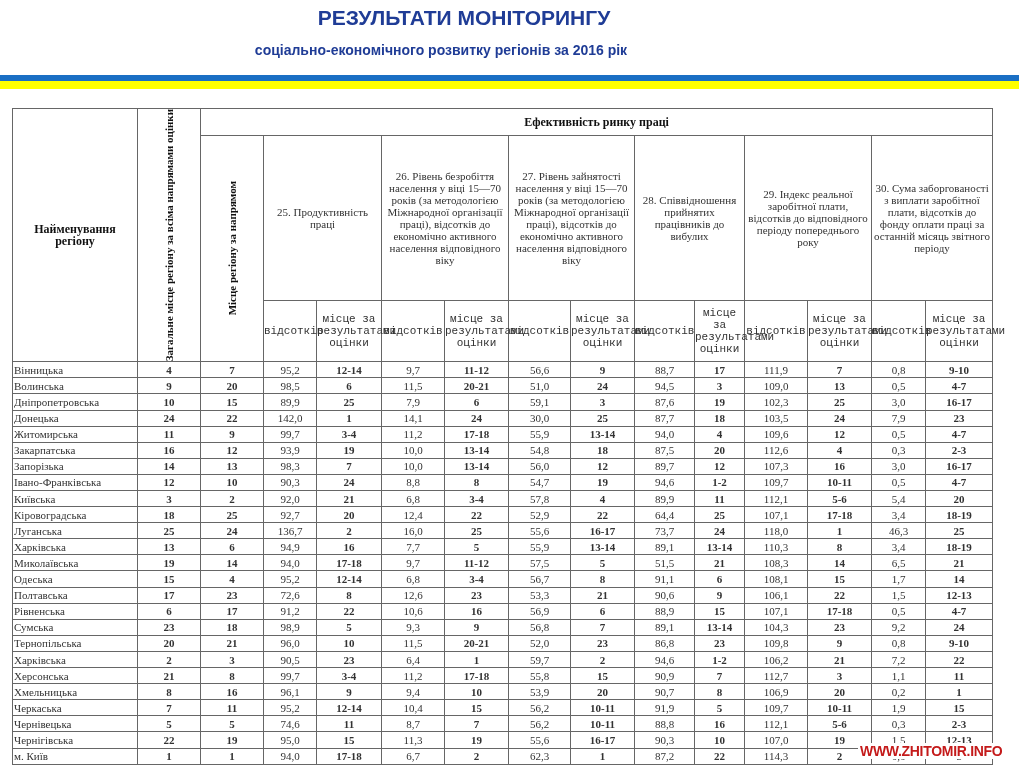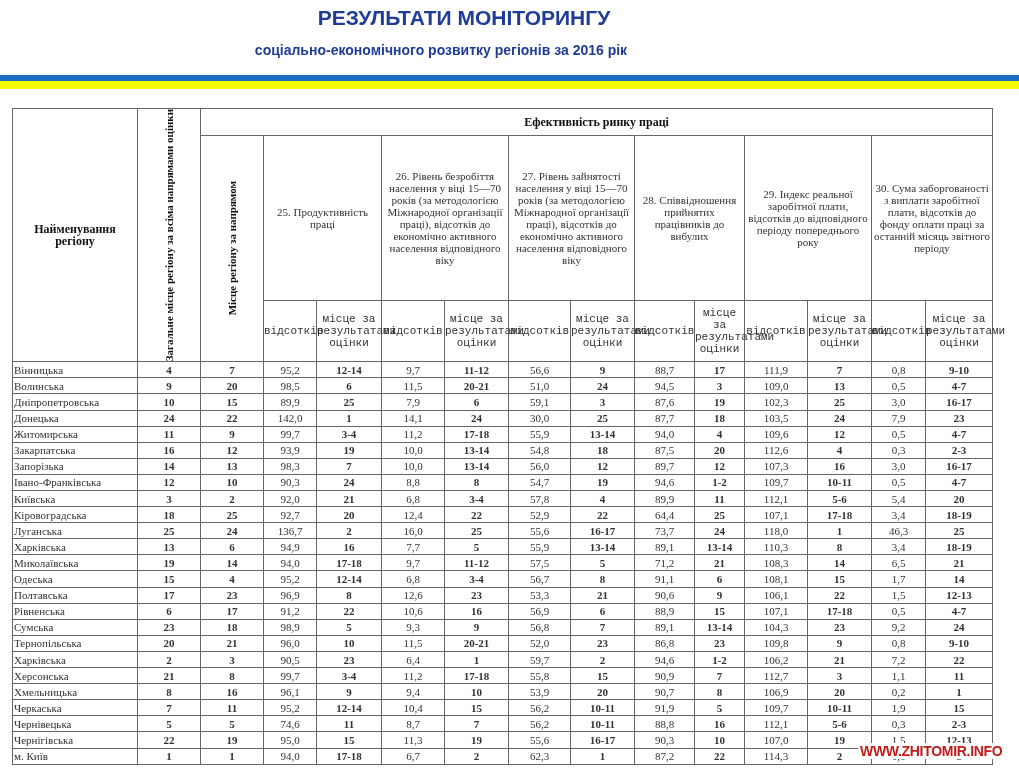--- a/index.html
+++ b/index.html
@@ -290,21 +290,21 @@
       <tr>
         <td class="name">Миколаївська</td>
         <td class="b">19</td>
         <td class="b">14</td>
         <td class="v">94,0</td>
         <td class="b">17-18</td>
         <td class="v">9,7</td>
         <td class="b">11-12</td>
         <td class="v">57,5</td>
         <td class="b">5</td>
-        <td class="v">71,2</td>
+        <td class="v">51,5</td>
         <td class="b">21</td>
         <td class="v">108,3</td>
         <td class="b">14</td>
         <td class="v">6,5</td>
         <td class="b">21</td>
       </tr>
       <tr>
         <td class="name">Одеська</td>
         <td class="b">15</td>
         <td class="b">4</td>
@@ -318,21 +318,21 @@
         <td class="b">6</td>
         <td class="v">108,1</td>
         <td class="b">15</td>
         <td class="v">1,7</td>
         <td class="b">14</td>
       </tr>
       <tr>
         <td class="name">Полтавська</td>
         <td class="b">17</td>
         <td class="b">23</td>
-        <td class="v">96,9</td>
+        <td class="v">72,6</td>
         <td class="b">8</td>
         <td class="v">12,6</td>
         <td class="b">23</td>
         <td class="v">53,3</td>
         <td class="b">21</td>
         <td class="v">90,6</td>
         <td class="b">9</td>
         <td class="v">106,1</td>
         <td class="b">22</td>
         <td class="v">1,5</td>

